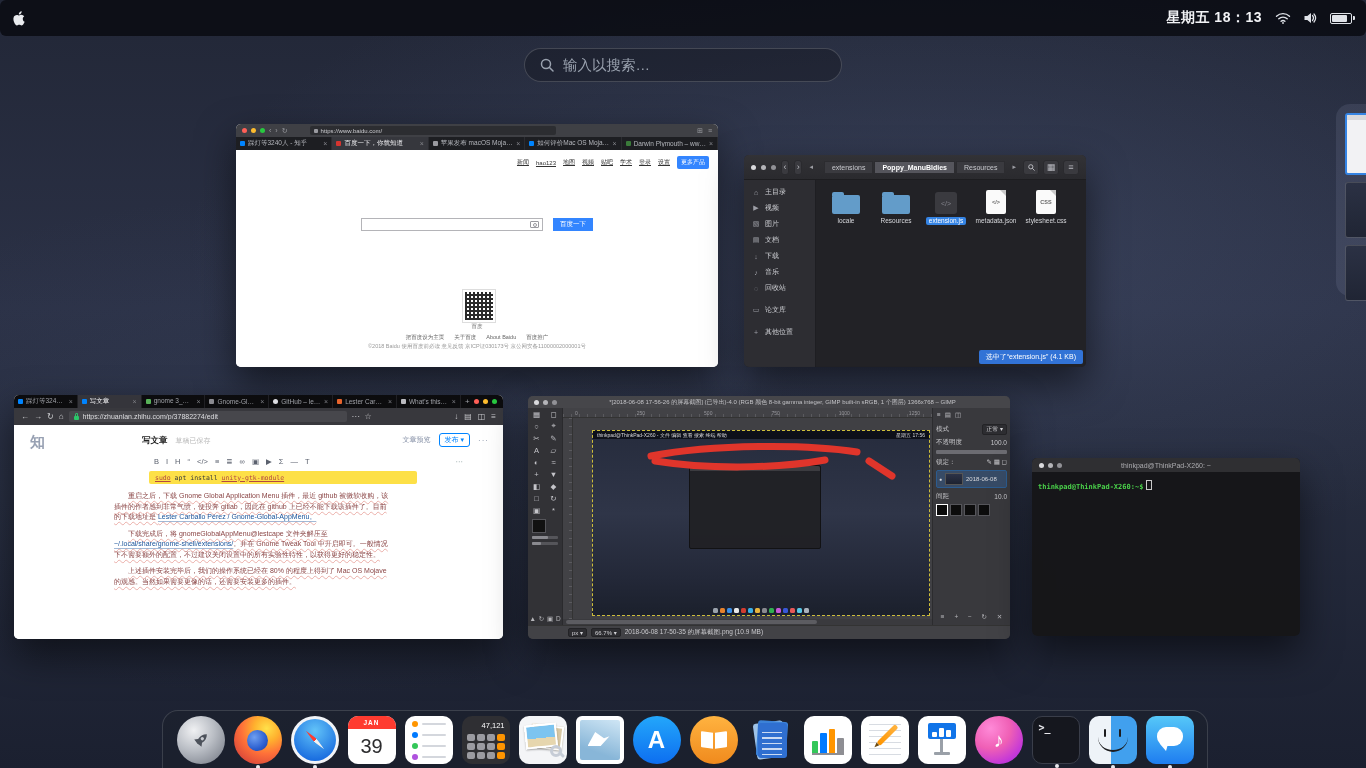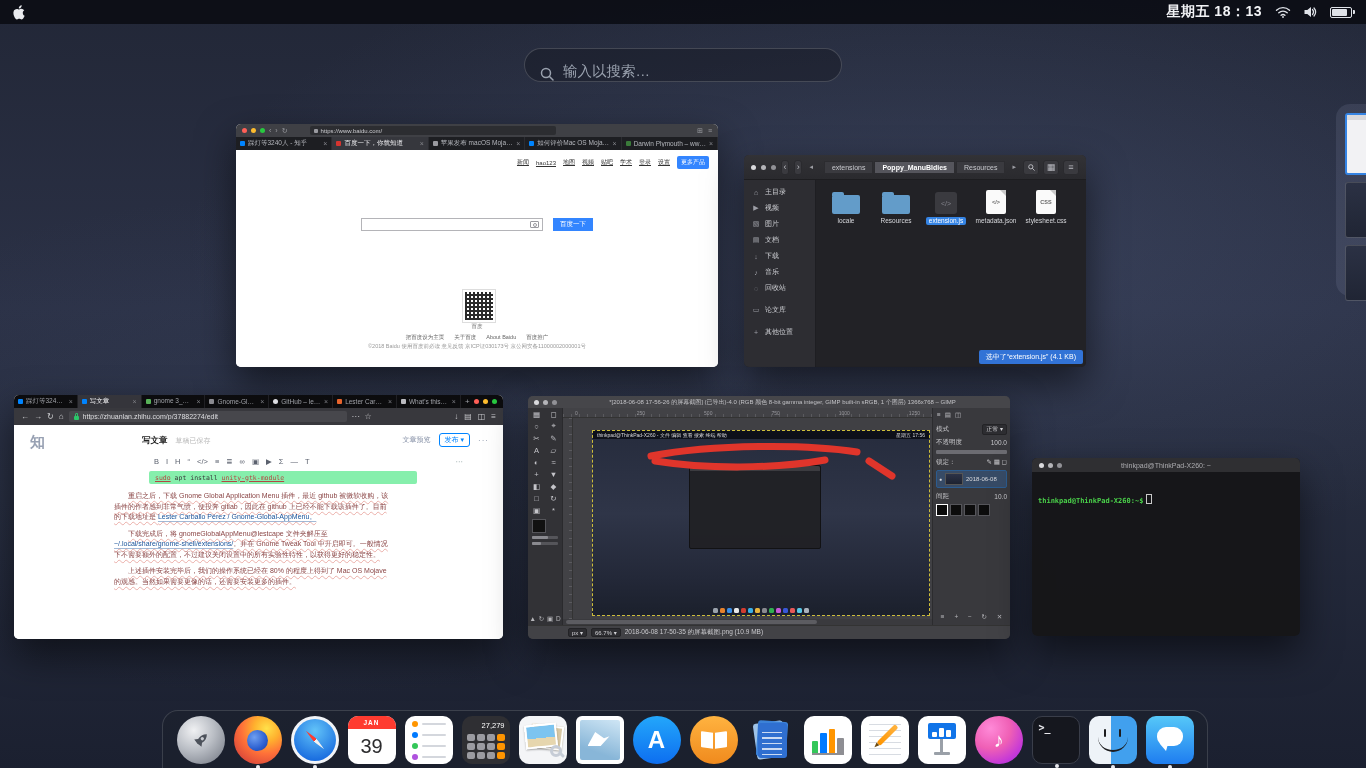--- a/index.html
+++ b/index.html
@@ -3,32 +3,32 @@
 <meta charset="utf-8">
 <style>
   html,body{margin:0;padding:0;background:#000;}
   .stage{position:relative;width:1366px;height:768px;overflow:hidden;
     font-family:"Liberation Sans","DejaVu Sans",sans-serif;
     background:
       radial-gradient(1200px 520px at 68% 32%, rgba(95,110,148,.28), transparent 62%),
       radial-gradient(900px 420px at 22% 58%, rgba(70,84,116,.22), transparent 60%),
       linear-gradient(180deg,#222737 0%,#2b3146 40%,#262c3e 62%,#1b2030 100%);}
   
-  .topbar{position:absolute;left:0;top:0;right:0;height:24px;background:rgba(8,10,16,.82);
-    display:flex;align-items:center;color:#eef0f4;z-index:40;}
+  .topbar{position:absolute;left:0;top:0;right:0;height:36px;background:rgba(8,10,16,.82);
+    display:flex;align-items:center;color:#eef0f4;z-index:40;border-radius:6px;}
   .apple{margin-left:12px;display:flex;align-items:center;}
   .tb-right{margin-left:auto;margin-right:14px;display:flex;align-items:center;gap:13px;}
   .clock{font-size:14px;font-weight:bold;letter-spacing:.5px;color:#f2f3f6;}
   .battery{width:20px;height:9px;border:1px solid #dfe2e8;border-radius:2px;position:relative;}
   .battery i{position:absolute;left:1px;top:1px;bottom:1px;width:15px;background:#dfe2e8;border-radius:1px;}
   .battery b{position:absolute;right:-4px;top:2px;width:2px;height:4px;background:#dfe2e8;border-radius:0 1px 1px 0;}
   
   .searchbar{position:absolute;left:524px;top:48px;width:318px;height:34px;border-radius:17px;
     background:rgba(18,22,32,.42);border:1px solid rgba(255,255,255,.17);
-    display:flex;align-items:flex-end;gap:9px;padding:0 15px;box-sizing:border-box;z-index:30;}
+    display:flex;align-items:center;gap:9px;padding:0 15px;box-sizing:border-box;z-index:30;}
   .searchbar span{color:#9aa2af;font-size:14.5px;}
   
   .win{position:absolute;border-radius:5px;box-shadow:0 16px 38px rgba(0,0,0,.55);overflow:hidden;z-index:10;}
   .tl{width:5px;height:5px;border-radius:50%;flex:none;}
   .tl.r{background:#ff5f57}.tl.y{background:#febc2e}.tl.g{background:#28c840}
   .tl.n1{background:#d9d9dc}.tl.n2{background:#b4b4b8}.tl.n3{background:#919196}
   
   .w-baidu{left:236px;top:124px;width:482px;height:243px;background:#fff;}
   .bd-titlebar{height:13px;background:#3f4045;display:flex;align-items:center;padding:0 6px;gap:4px;}
   .bd-nav-glyph{color:#9b9ca2;font-size:7px;line-height:1;}
@@ -117,21 +117,21 @@
   .zh-logo{position:absolute;left:16px;top:8px;font-size:15px;font-weight:bold;color:#98a1b3;}
   .zh-head{position:absolute;left:128px;top:10px;display:flex;align-items:baseline;gap:8px;}
   .zh-title{font-size:8.5px;font-weight:bold;color:#222;}
   .zh-draft{font-size:7px;color:#b8b8b8;}
   .zh-ctrl{position:absolute;right:14px;top:8px;display:flex;align-items:center;gap:8px;}
   .zh-preview{font-size:7px;color:#8590a6;}
   .zh-pub{border:1px solid #0084ff;color:#0084ff;font-size:7px;border-radius:3px;padding:1px 5px;}
   .zh-more{color:#98a1b3;font-size:8px;letter-spacing:1px;}
   .zh-toolbar{position:absolute;left:140px;top:32px;right:40px;display:flex;gap:7px;font-size:7.5px;color:#5b616e;align-items:center;}
   .zh-toolbar .dots{margin-left:auto;color:#9aa;}
-  .zh-code{position:absolute;left:135px;top:46px;width:268px;height:13px;background:#86efac;border-radius:2px;
+  .zh-code{position:absolute;left:135px;top:46px;width:268px;height:13px;background:#fde047;border-radius:2px;
     display:flex;align-items:center;padding:0 6px;box-sizing:border-box;
     font-family:"DejaVu Sans Mono",monospace;font-size:6.5px;color:#3a3a3a;white-space:pre;}
   .zh-code .rl{color:#b34743;text-decoration:underline;}
   .zh-article{position:absolute;left:100px;top:66px;width:278px;}
   .zh-article p{margin:0 0 6px;font-size:7px;line-height:10.5px;color:#8a4444;text-indent:14px;
     text-decoration-line:underline;text-decoration-style:wavy;text-decoration-color:rgba(216,90,80,.45);text-underline-offset:2px;}
   .zh-article .lnk{color:#175199;text-decoration:underline solid #17519966;}
   
   .w-gimp{left:528px;top:396px;width:482px;height:243px;background:#3a3a3e;display:flex;flex-direction:column;}
   .gp-title{height:12px;background:#46464a;display:flex;align-items:center;gap:4px;padding:0 6px;flex:none;}
@@ -179,21 +179,21 @@
   .gp-brushes b.sel{border-color:#fff;}
   .gp-rfoot{margin-top:auto;display:flex;justify-content:space-around;color:#b6b6ba;font-size:6.5px;padding:2px 0;}
   .gp-status{height:13px;background:#424246;border-top:1px solid #333;display:flex;align-items:center;gap:4px;
     padding:0 4px 0 40px;font-size:6.5px;color:#c9c9cd;flex:none;}
   .gp-status .file{white-space:nowrap;overflow:hidden;}
   
   .w-term{left:1032px;top:458px;width:268px;height:178px;background:rgba(22,22,24,.97);}
   .tm-title{height:14px;background:#2f2f32;display:flex;align-items:center;position:relative;}
   .tm-title .dots{position:absolute;left:7px;display:flex;gap:4px;}
   .tm-title .t{margin:0 auto;font-size:7px;color:#ababaf;}
-  .tm-body{padding:22px 6px;font-family:"DejaVu Sans Mono",monospace;font-size:7px;}
+  .tm-body{padding:8px 6px;font-family:"DejaVu Sans Mono",monospace;font-size:7px;}
   .tm-prompt{color:#4ad14a;font-weight:bold;}
   .tm-cursor{display:inline-block;width:4px;height:8px;border:1px solid #c9c9c9;margin-left:3px;vertical-align:-1px;}
   
   .ws{position:absolute;right:0;top:104px;width:30px;height:192px;background:rgba(140,152,178,.16);
     border-radius:14px 0 0 14px;padding:9px 0 9px 9px;box-sizing:border-box;display:flex;flex-direction:column;gap:7px;z-index:20;}
   .ws-thumb{width:34px;border-radius:3px;flex:none;box-sizing:border-box;}
   .ws-1{height:62px;background:#f2f2f4;border:2px solid #3584e4;}
   .ws-1 i{display:block;height:5px;background:#d8d8dc;border-radius:2px 2px 0 0;}
   .ws-2,.ws-3{height:56px;background:linear-gradient(180deg,#2b3144,#202534);border:1px solid rgba(255,255,255,.18);}
   
@@ -781,21 +781,21 @@
       <span class="rem">
           <b style="background:#34c759"></b>
           <i></i>
         </span>
       <span class="rem">
           <b style="background:#af52de"></b>
           <i></i>
         </span>
     </div>
     <div class="dicon ic-calculator">
-      <span class="calc-disp">27,279</span>
+      <span class="calc-disp">47,121</span>
       <span class="calc-grid">
           <b></b>
           <b></b>
           <b></b>
           <b></b>
           <b></b>
           <b></b>
           <b></b>
           <b></b>
           <b></b>

